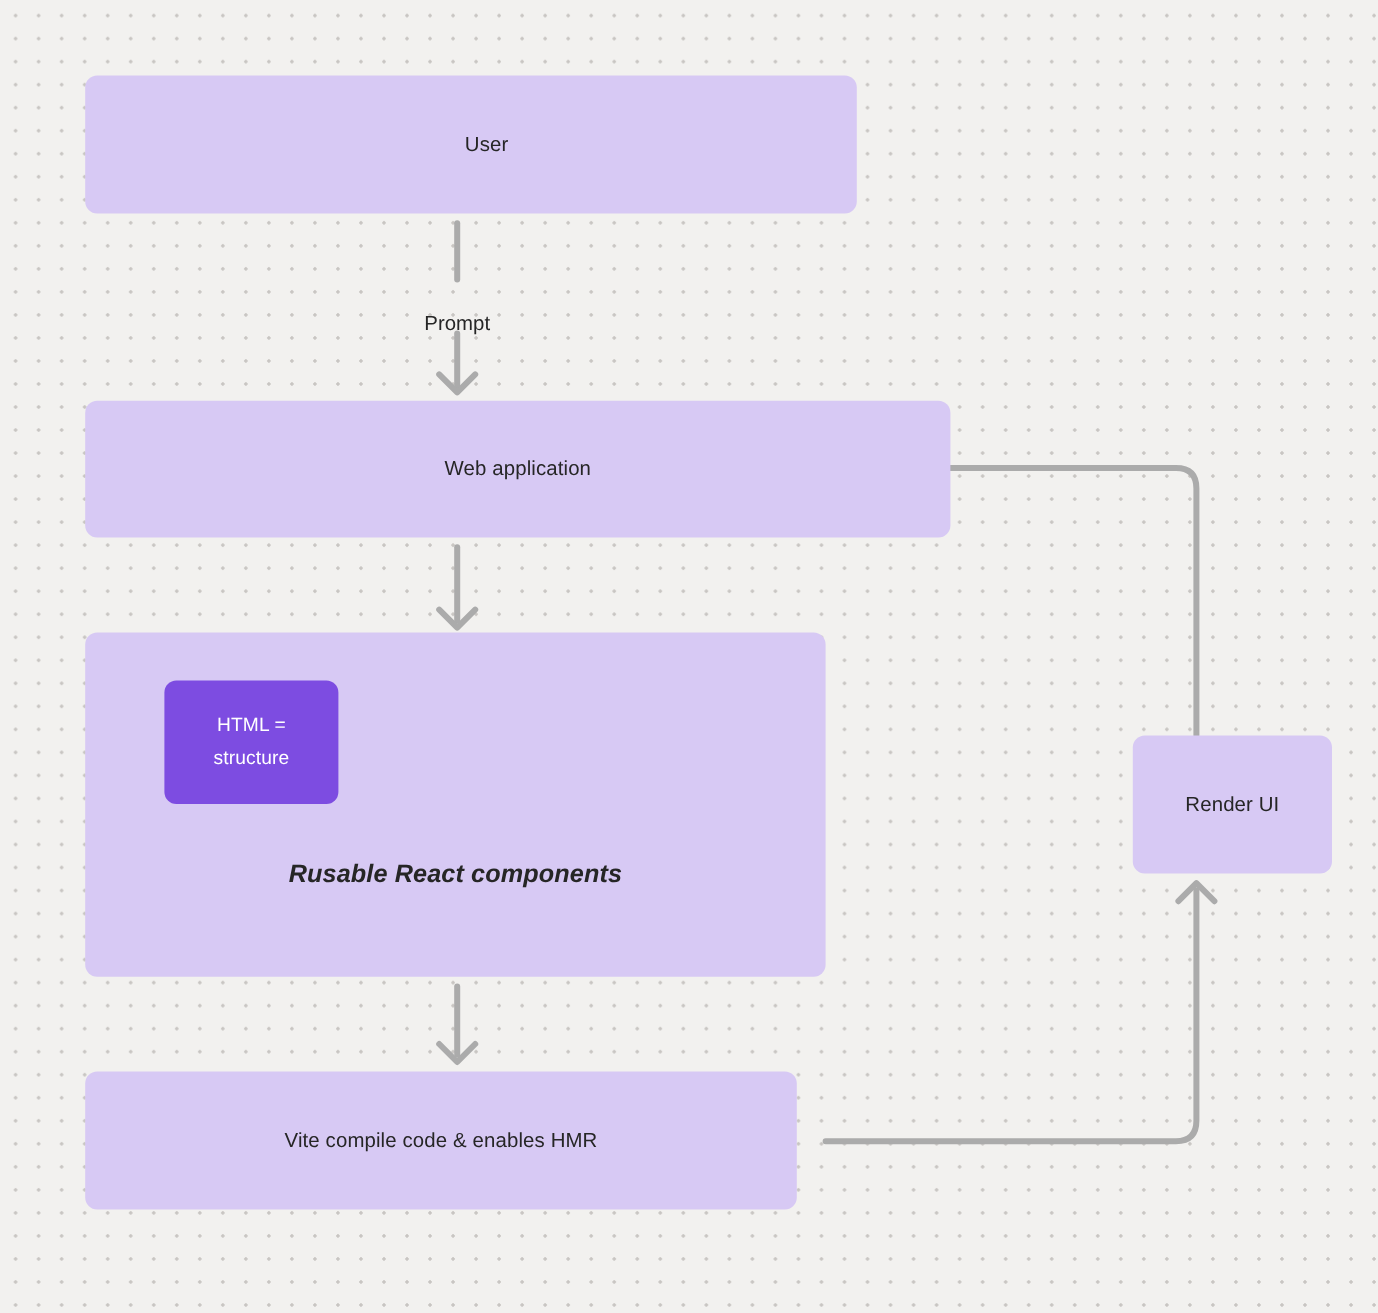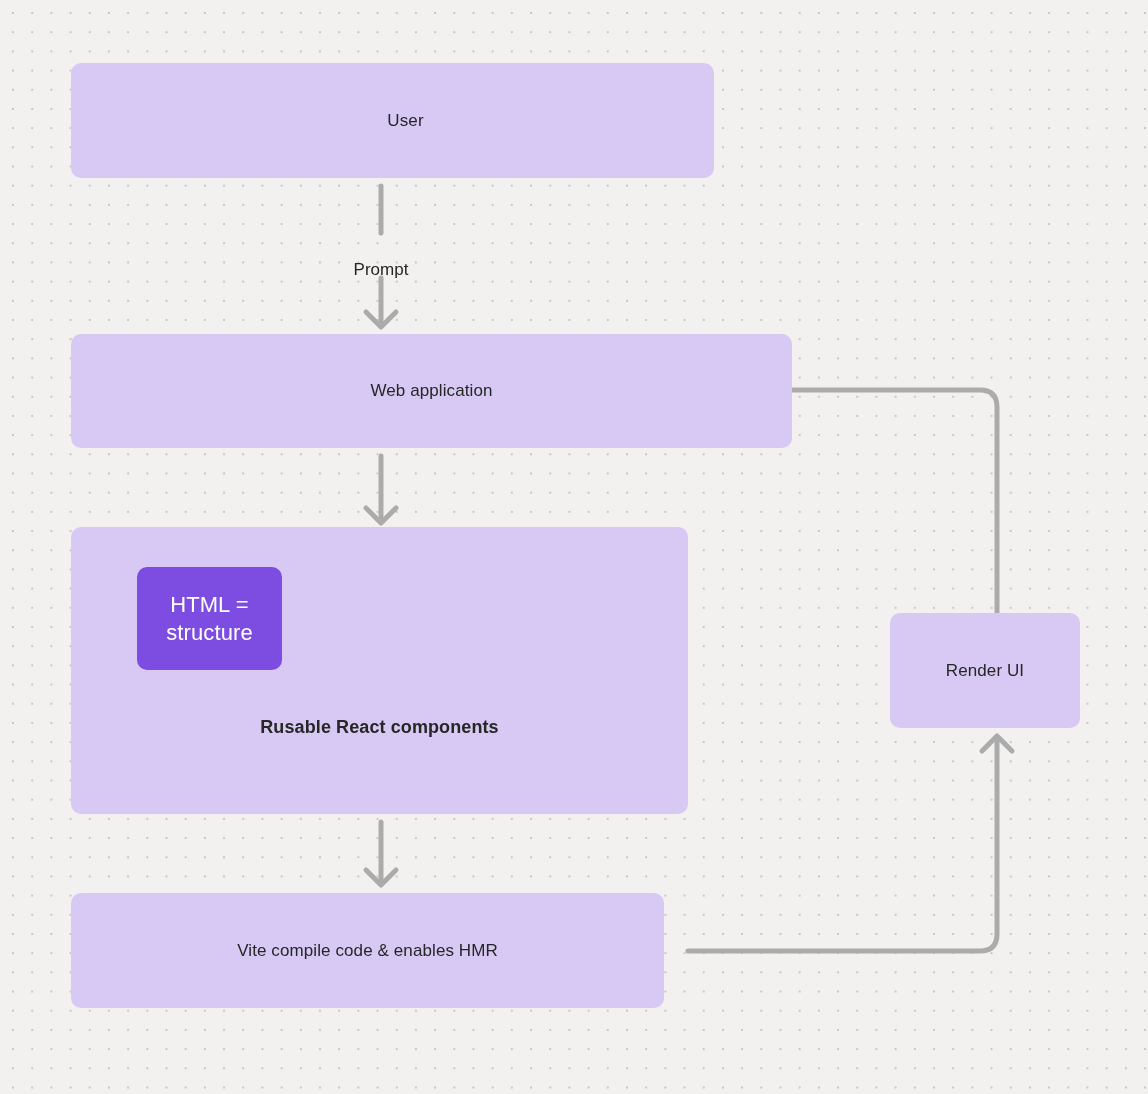--- a/index.html
+++ b/index.html
@@ -19,26 +19,26 @@
   .node{
     position:absolute; background:var(--node-fill); border-radius:10px;
     display:flex; align-items:center; justify-content:center;
     font-size:17px; font-weight:500; color:var(--text); letter-spacing:0.1px;
   }
   .node.group{display:block;}
   .chip-row{position:absolute; left:66px; top:40px; display:flex; gap:25px;}
   .chip{
     width:145px; height:103px; background:var(--accent); border-radius:10px;
     color:var(--text-on-accent); display:flex; align-items:center; justify-content:center;
-    text-align:center; font-size:22px; font-weight:500; line-height:28px; padding:0 12px;
+    text-align:center; font-size:16px; font-weight:500; line-height:28px; padding:0 12px;
     box-sizing:border-box;
   }
   .group-label{
     position:absolute; left:0; top:190px; width:100%; text-align:center;
-    font-size:18px; font-weight:600; color:var(--text);
+    font-size:21px; font-weight:600; color:var(--text);font-style:italic;
   }
   .edge-label{
     position:absolute; left:281px; top:247px; width:200px; text-align:center;
     font-size:17px; font-weight:500; color:var(--text);margin-top:13px;
   }
 </style>
 </head>
 <body>
 
 <div class="stage">
@@ -86,17 +86,17 @@
     <div class="chip-row">
       <div class="chip">HTML = structure</div>
     </div>
     <div class="group-label">Rusable React components</div>
   </div>
 
   <div class="node" style="left:71px; top:893px; width:593px; height:115px;">
     <span>Vite compile code &amp; enables HMR</span>
   </div>
 
-  <div class="node" style="left:890px; top:613px; width:190px; height:115px;">
+  <div class="node" style="left:944px; top:613px; width:166px; height:115px;">
     <span>Render UI</span>
   </div>
 
 </div>
 
 </body></html>

